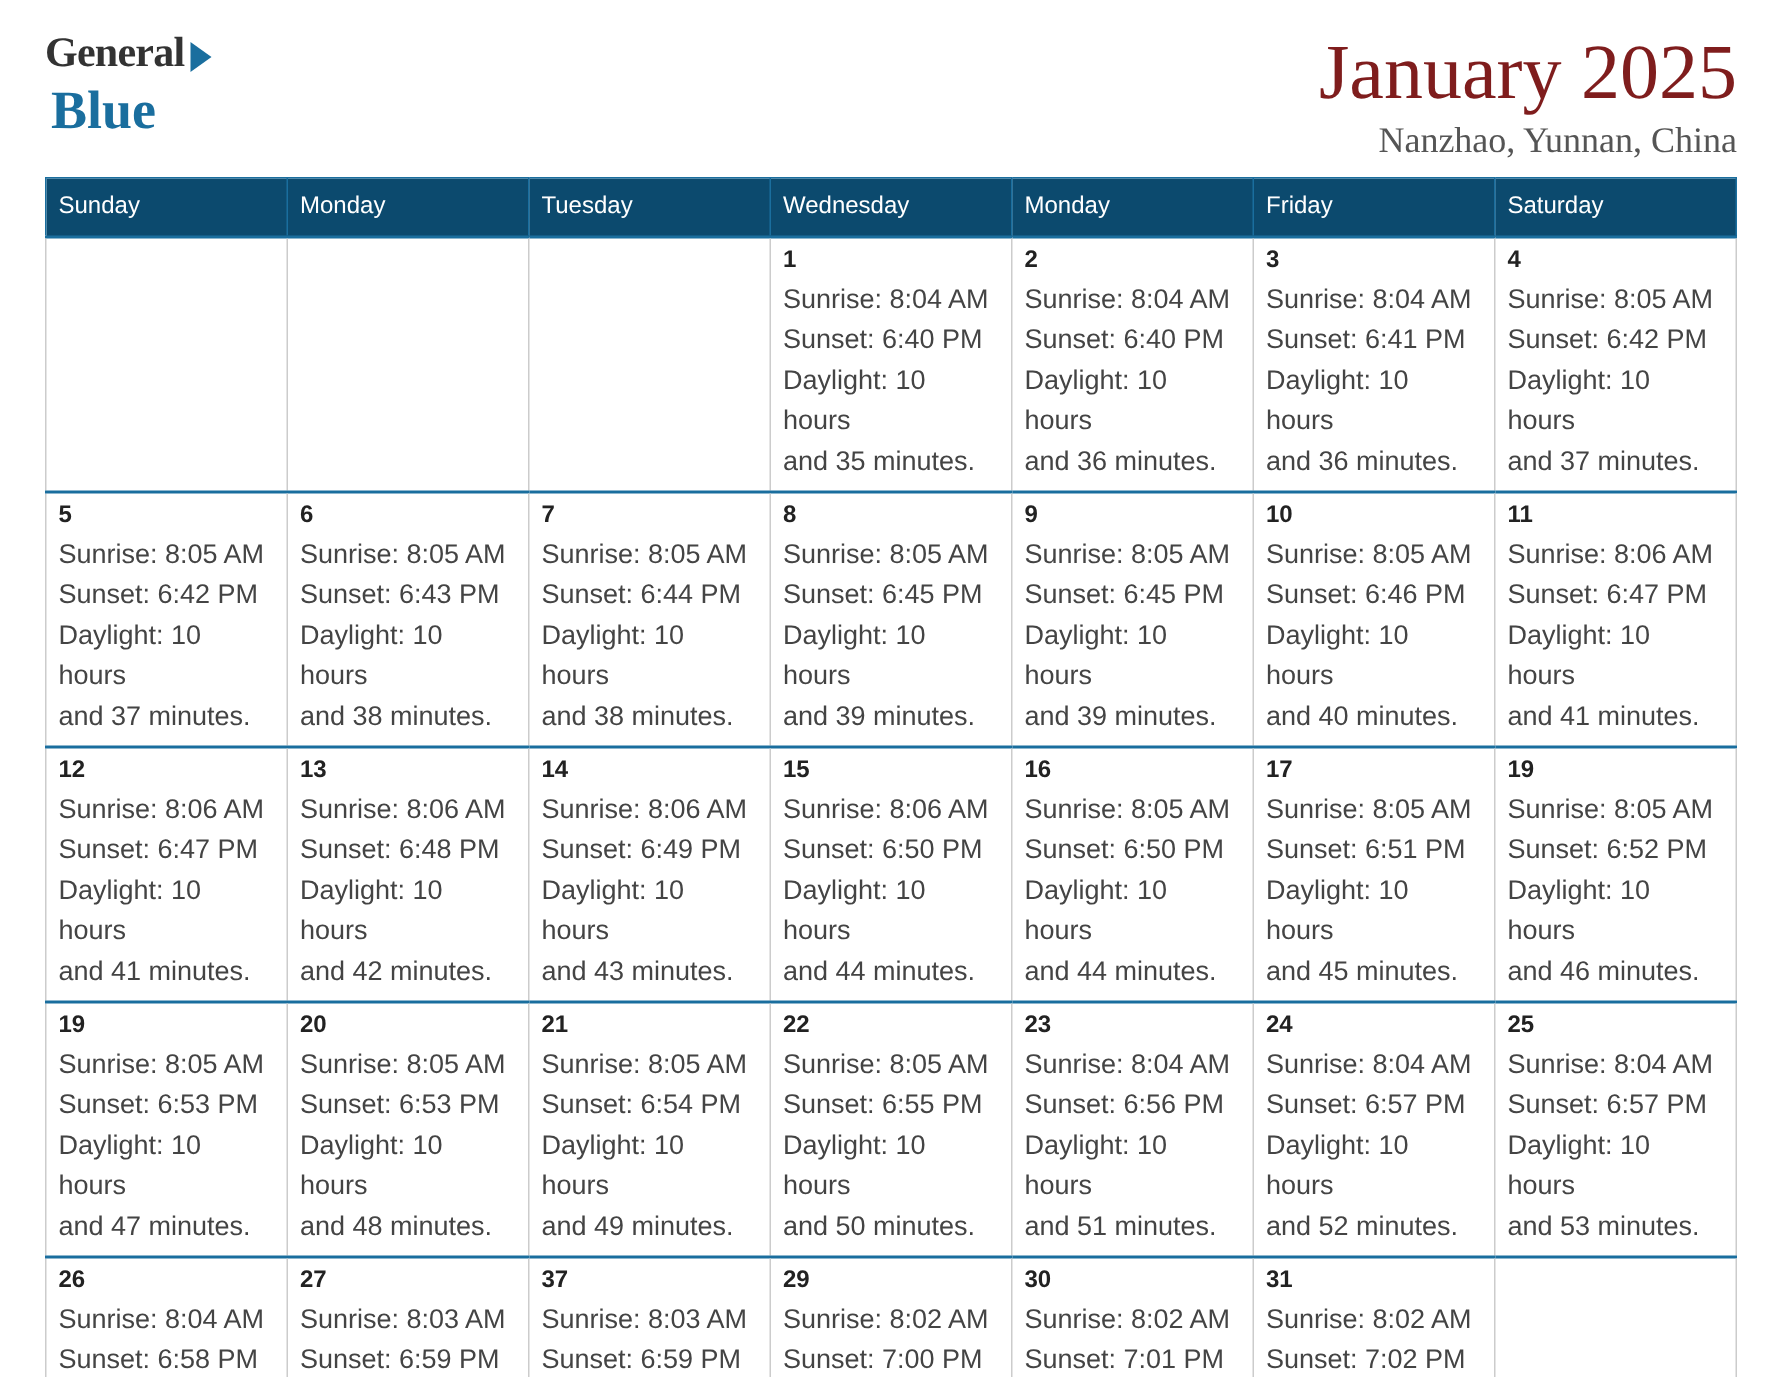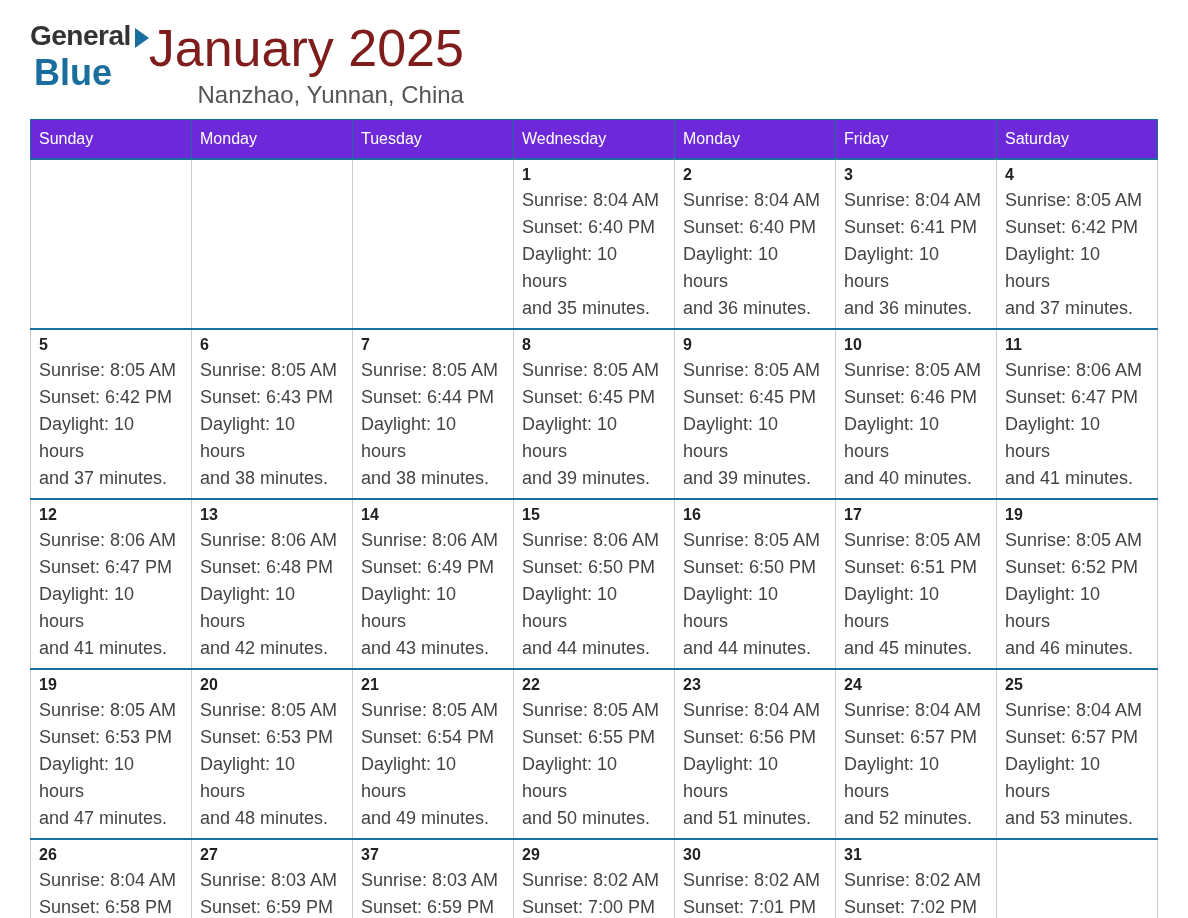--- a/index.html
+++ b/index.html
@@ -5,21 +5,23 @@
     * { margin: 0; padding: 0; box-sizing: border-box; }
     body {
       font-family: Arial, sans-serif;
       background: #fff;
       width: 1188px;
       min-height: 918px;
       padding: 20px 30px;
     }
     .header {
       display: flex;
+      justify-content: space-between;
       align-items: flex-start;
+      font-family: Liberation Serif, serif;
     }
     .logo {
       display: flex;
       flex-direction: column;
       align-items: flex-start;
     }
     .logo-top {
       display: flex;
       align-items: center;
     }
@@ -57,21 +59,21 @@
       font-size: 24px;
       color: #555;
       margin-top: 4px;
     }
     .calendar {
       width: 100%;
       border-collapse: collapse;
       margin-top: 10px;
     }
     .calendar th {
-      background-color: #6d28d9;
+      background-color: #0c4a6e;
       color: #fff;
       font-size: 16px;
       font-weight: normal;
       padding: 10px 8px;
       text-align: left;
       border: 1px solid #1a6e9e;
     }
     .calendar td {
       vertical-align: top;
       padding: 6px 8px;

